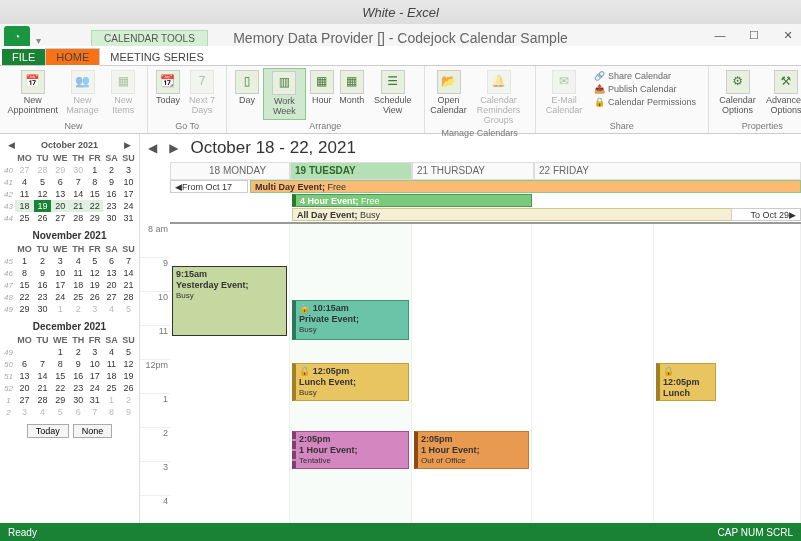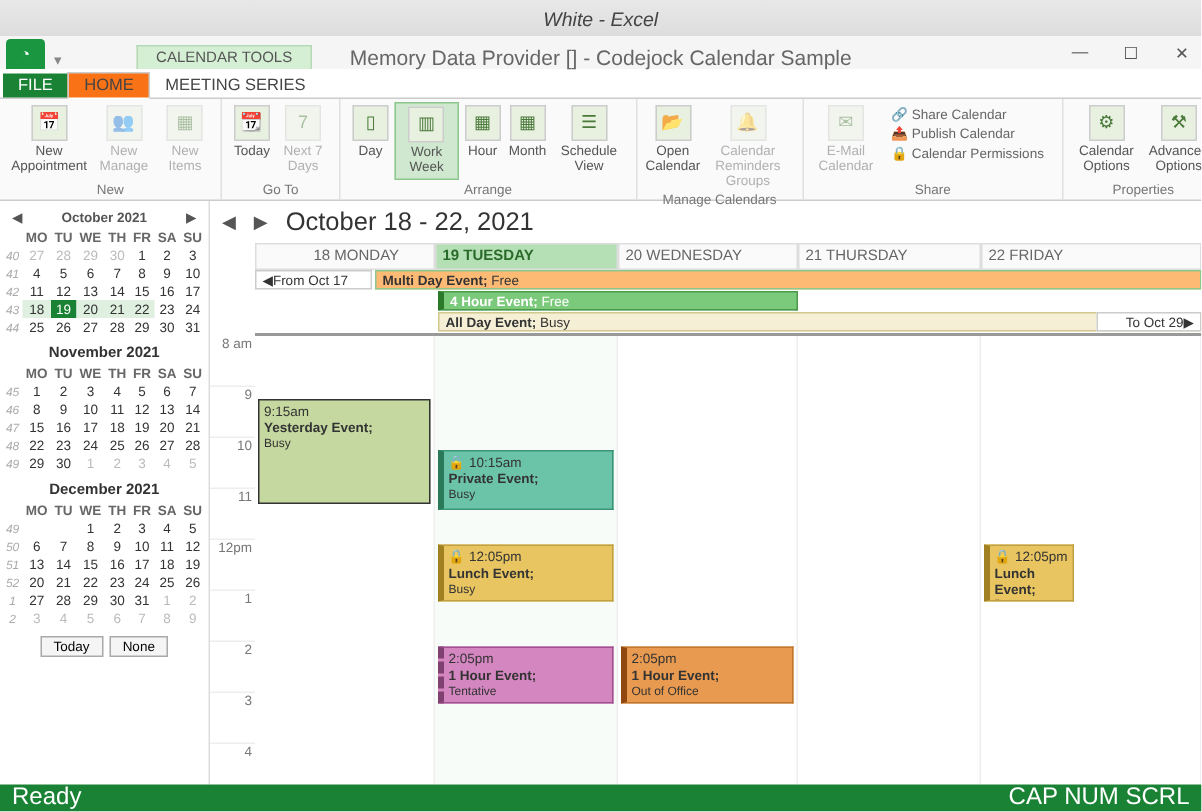--- a/index.html
+++ b/index.html
@@ -59,25 +59,25 @@
 .adevt { position:absolute; height:13px; font-size:9px; padding:0 4px; display:flex; align-items:center; border:1px solid; overflow:hidden; white-space:nowrap;}
 
 .grid { flex:1; display:flex; overflow:hidden; position:relative;}
 .times { width:30px; }
 .timerow { height:34px; border-bottom:1px solid #eee; font-size:9px; color:#777; text-align:right; padding-right:2px;}
 .cols { flex:1; display:flex; position:relative;}
 .col { border-right:1px solid #eee; position:relative;}
 .col.c0{flex:0 0 120px;} .col.c1{flex:0 0 122px;background:#f8fcf8;} .col.c2{flex:0 0 120px;} .col.c3{flex:0 0 122px;} .col.c4{flex:1;}
 
 .evt { position:absolute; left:2px; right:2px; border:1px solid; font-size:9px; padding:2px 3px; overflow:hidden; line-height:1.2;}
-.evt .t { font-weight:normal;}
+.evt .t { font-weight:bold;}
 .evt .n { font-weight:bold;}
 .evt .s { font-size:8px;}
 
-.statusbar { position:absolute; bottom:0; left:0; right:0; height:18px; background:#1a8234; color:#fff; font-size:16px; display:flex; align-items:center; padding:0 8px; justify-content:space-between;}
+.statusbar { position:absolute; bottom:0; left:0; right:0; height:18px; background:#1a8234; color:#fff; font-size:10px; display:flex; align-items:center; padding:0 8px; justify-content:space-between;}
 </style>
 </head>
 <body>
 
 <div class="titlebar">
   <span class="titlebar-text">White - Excel</span>
 </div>
 
 <div class="tabstrip">
   <div class="app-icon">◔</div>
@@ -426,21 +426,20 @@
 
   <div class="calarea">
     <div class="cal-head">
       <span class="navarr">◀</span>
       <span class="navarr">▶</span>
       <span class="cal-title">October 18 - 22, 2021</span>
     </div>
     <div class="dayheaders">
       <div class="dayh c0">18 MONDAY</div>
       <div class="dayh c1">19 TUESDAY</div>
-      <div class="dayh c2">20 WEDNESDAY</div>
       <div class="dayh c3">21 THURSDAY</div>
       <div class="dayh c4">22 FRIDAY</div>
     </div>
     <div class="allday">
       <div class="adrow">
         <div class="adevt" style="left:0;width:78px;background:#fff;border-color:#ccc;">◀ <span>From Oct 17</span></div>
         <div class="adevt" style="left:80px;right:0;background:#fdba74;border-color:#8cc88c;"><b>Multi Day Event;</b>&nbsp;<span>Free</span></div>
       </div>
       <div class="adrow">
         <div class="adevt" style="left:122px;width:240px;background:#7bc97b;border-color:#4a9a4a;color:#fff;border-left:4px solid #2a7a2a;"><b>4 Hour Event;</b>&nbsp;<span>Free</span></div>

